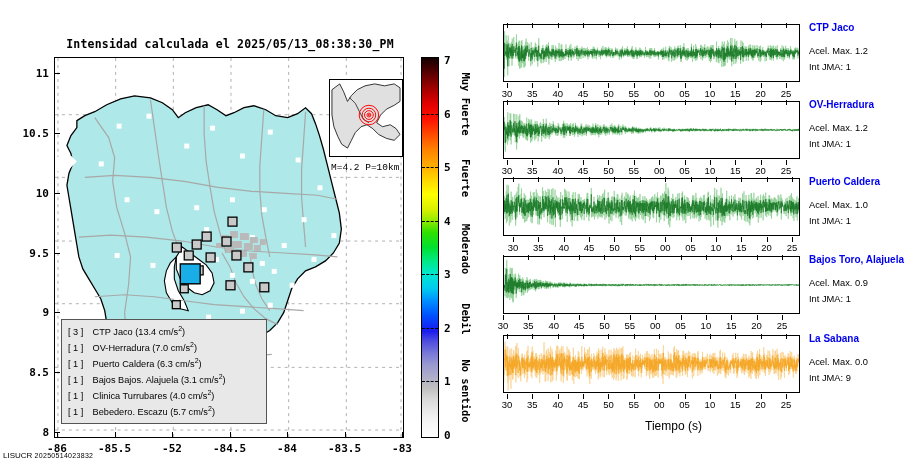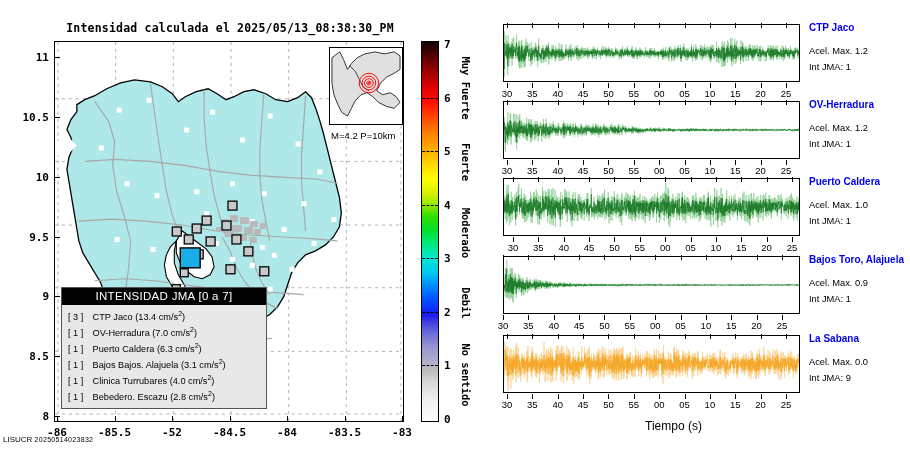--- a/index.html
+++ b/index.html
@@ -1,36 +1,36 @@
 <!DOCTYPE html>
 <html><head>
 <meta charset="utf-8">
 <style>
   html,body{margin:0;padding:0;background:#fff;}
   body{width:910px;height:460px;position:relative;overflow:hidden;
        font-family:"Liberation Sans",sans-serif;}
-  .abs{position:absolute;}
+  .abs{position:absolute;margin-top:16px;}
 
   
   #map-title{left:55px;top:21px;width:350px;text-align:center;
     font-family:"DejaVu Sans Mono",monospace;font-weight:bold;font-size:11.5px;color:#000;
     letter-spacing:.2px;white-space:nowrap;}
   #map-frame{left:54px;top:41px;width:350px;height:381px;border:1px solid #000;
     background:#fff;box-sizing:border-box;overflow:hidden;}
   #map-canvas{position:absolute;left:0;top:0;width:100%;height:100%;}
 
   .ytick{position:absolute;right:100%;margin-right:5px;transform:translateY(-50%);
     font-family:"DejaVu Sans Mono",monospace;font-weight:bold;font-size:11px;color:#000;white-space:nowrap;}
   .xtick{position:absolute;top:100%;margin-top:4px;transform:translateX(-50%);
     font-family:"DejaVu Sans Mono",monospace;font-weight:bold;font-size:11px;color:#000;white-space:nowrap;}
 
   
   #inset{left:328px;top:46px;width:74px;height:78px;border:1px solid #000;background:#fff;
     box-sizing:border-box;overflow:hidden;}
-  #inset-caption{left:330px;top:144px;font-family:Liberation Sans, sans-serif;font-size:9.5px;color:#000;
+  #inset-caption{left:330px;top:144px;font-family:Liberation Mono, monospace;font-size:9.5px;color:#000;
     white-space:nowrap;}
 
   
   #legend{left:60px;top:286px;width:206px;background:#e8e8e8;border:1px solid #555;box-sizing:border-box;}
   #legend-header{background:#000;color:#fff;text-align:center;font-size:11.5px;padding:2px 0 3px;
     letter-spacing:.3px;}
   #legend-list{padding:3px 6px 4px 6px;}
   .legend-row{font-size:9.2px;color:#000;line-height:12.9px;white-space:nowrap;}
   .legend-row .cnt{display:inline-block;width:22px;}
   sup{font-size:7px;vertical-align:super;}
@@ -214,28 +214,27 @@
         <circle cx="40" cy="36" r="7"></circle>
         <circle cx="40" cy="36" r="4.5"></circle>
         <circle cx="40" cy="36" r="2"></circle>
       </g>
       <circle cx="40" cy="36" r="1" fill="#ff0000"></circle>
     </svg>
   </div>
   <div class="abs" id="inset-caption" style="left:276px;top:88px;">M=4.2 P=10km</div>
 
   <div class="abs" id="legend" style="left:6px;top:245px;">
-    <div id="legend-header">INTENSIDAD JMA [0 a 7]</div>
     <div id="legend-list">
         <div class="legend-row"><span class="cnt">[ 3 ]</span><span> CTP Jaco </span><span>(13.4 cm/s</span><sup>2</sup><span>)</span></div>
         <div class="legend-row"><span class="cnt">[ 1 ]</span><span> OV-Herradura </span><span>(7.0 cm/s</span><sup>2</sup><span>)</span></div>
         <div class="legend-row"><span class="cnt">[ 1 ]</span><span> Puerto Caldera </span><span>(6.3 cm/s</span><sup>2</sup><span>)</span></div>
         <div class="legend-row"><span class="cnt">[ 1 ]</span><span> Bajos Bajos. Alajuela </span><span>(3.1 cm/s</span><sup>2</sup><span>)</span></div>
         <div class="legend-row"><span class="cnt">[ 1 ]</span><span> Clinica Turrubares </span><span>(4.0 cm/s</span><sup>2</sup><span>)</span></div>
-        <div class="legend-row"><span class="cnt">[ 1 ]</span><span> Bebedero. Escazu </span><span>(2.8 cm/s</span><sup>2</sup><span>)</span></div>
+        <div class="legend-row"><span class="cnt">[ 1 ]</span><span> Bebedero. Escazu </span><span>(5.7 cm/s</span><sup>2</sup><span>)</span></div>
       </div>
   </div>
 </div>
 
 <div class="abs" style="left:54px;top:41px;width:350px;height:381px;pointer-events:none;">
   <div id="ytick-host">
       <div class="ytick" style="top: 16px;">11</div>
       <div style="position: absolute; left: 0px; top: 16px; width: 6px; height: 1px; background: rgb(0, 0, 0);"></div>
       <div class="ytick" style="top: 75.8333px;">10.5</div>
       <div style="position: absolute; left: 0px; top: 75.8333px; width: 6px; height: 1px; background: rgb(0, 0, 0);"></div>

